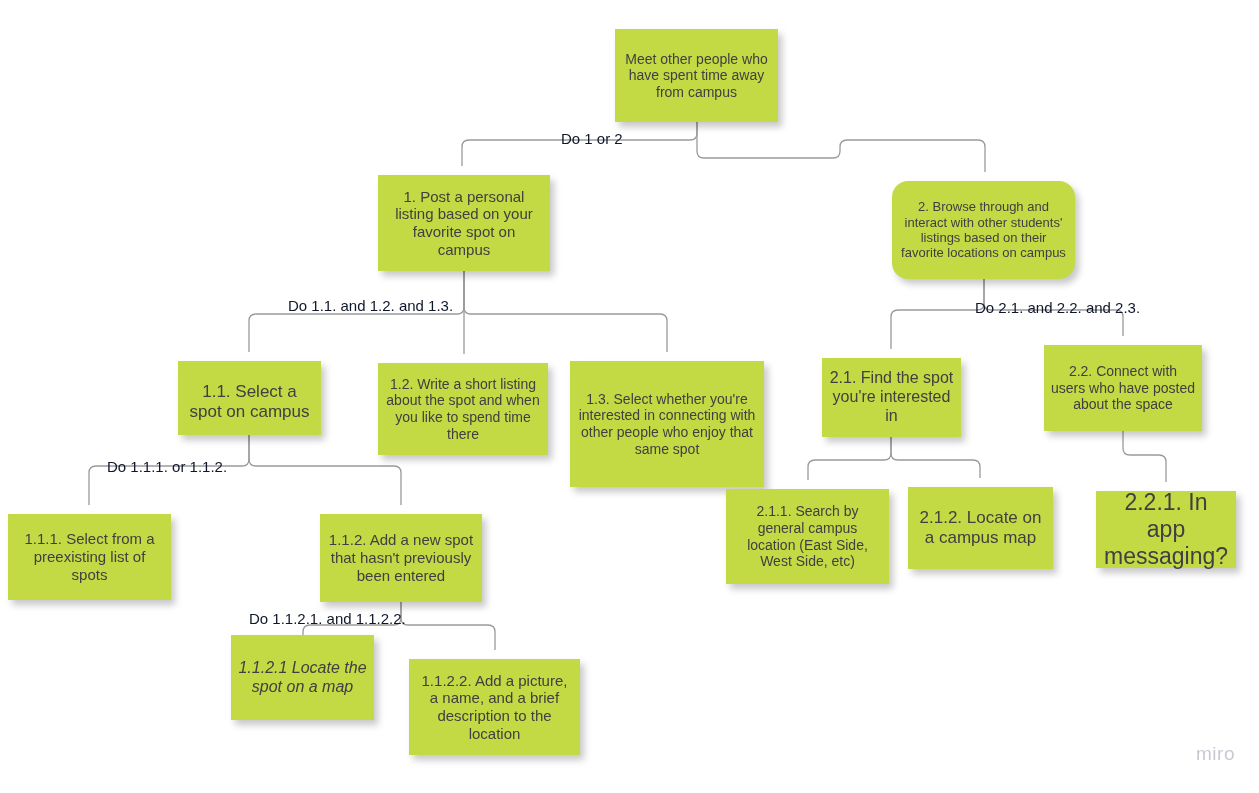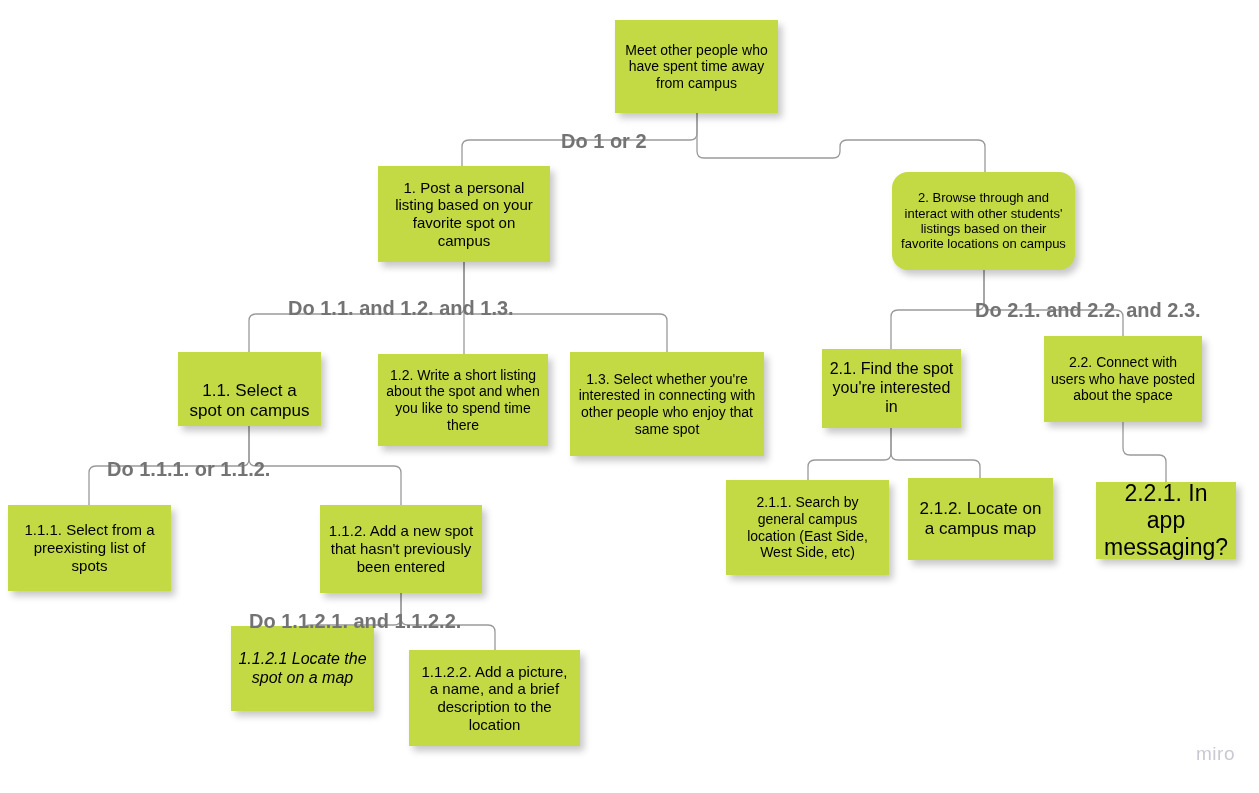--- a/index.html
+++ b/index.html
@@ -20,43 +20,43 @@
   #connectors {
     position: absolute;
     left: 0;
     top: 0;
     width: 1259px;
     height: 793px;
   }
   .note {
     position: absolute;
     background: #c4da45;
-    color: #000000;
+    color: #404040;
     display: flex;
     align-items: center;
     justify-content: center;
     text-align: center;
     box-sizing: border-box;
-    padding: 5px 7px;
+    padding: 13px 7px;
     line-height: 1.18;
     box-shadow: 4px 5px 7px rgba(0,0,0,0.22);
     z-index: 3;
+    margin-top: 9px;
   }
   .note-text {
     width: 100%;
     display: block;
   }
   .edge-label {
     position: absolute;
-    color: #737373;
+    color: #0f172a;
     background: transparent;
     white-space: nowrap;
     z-index: 4;
-    font-size: 20px;
-    font-weight: bold;
+    font-size: 15px;
   }
   .watermark {
     position: absolute;
     right: 24px;
     bottom: 28px;
     color: #c9c9d4;
     font-size: 19px;
     letter-spacing: 0.5px;
     z-index: 5;
     text-align: center;
@@ -91,21 +91,21 @@
       </div>
       <div class="note" style="left: 892px; top: 172px; width: 183px; height: 98px; background: rgb(196, 218, 69); font-size: 13px; border-radius: 16px;">
         <span class="note-text">2. Browse through and interact with other students' listings based on their favorite locations on campus</span>
       </div>
       <div class="note" style="left: 178px; top: 352px; width: 143px; height: 74px; background: rgb(196, 218, 69); font-size: 17px; align-items: flex-end;">
         <span class="note-text">1.1. Select a spot on campus</span>
       </div>
       <div class="note" style="left: 378px; top: 354px; width: 170px; height: 92px; background: rgb(196, 218, 69); font-size: 14px;">
         <span class="note-text">1.2. Write a short listing about the spot and when you like to spend time there</span>
       </div>
-      <div class="note" style="left: 570px; top: 352px; width: 194px; height: 104px; background: rgb(196, 218, 69); font-size: 14px;">
+      <div class="note" style="left: 570px; top: 352px; width: 194px; height: 126px; background: rgb(196, 218, 69); font-size: 14px;">
         <span class="note-text">1.3. Select whether you're interested in connecting with other people who enjoy that same spot</span>
       </div>
       <div class="note" style="left: 822px; top: 349px; width: 139px; height: 79px; background: rgb(196, 218, 69); font-size: 16px;">
         <span class="note-text">2.1. Find the spot you're interested in</span>
       </div>
       <div class="note" style="left: 1044px; top: 336px; width: 158px; height: 86px; background: rgb(196, 218, 69); font-size: 14px;">
         <span class="note-text">2.2. Connect with users who have posted about the space</span>
       </div>
       <div class="note" style="left: 8px; top: 505px; width: 163px; height: 86px; background: rgb(196, 218, 69); font-size: 15px;">
         <span class="note-text">1.1.1. Select from a preexisting list of spots</span>

